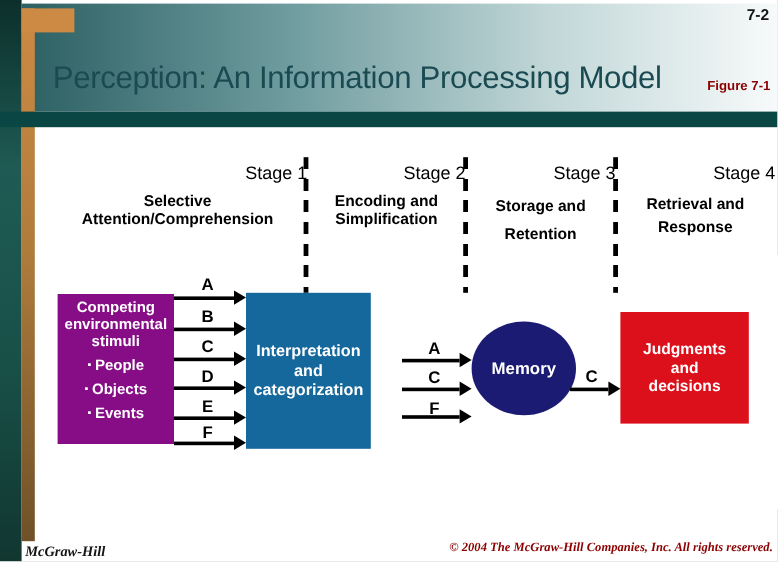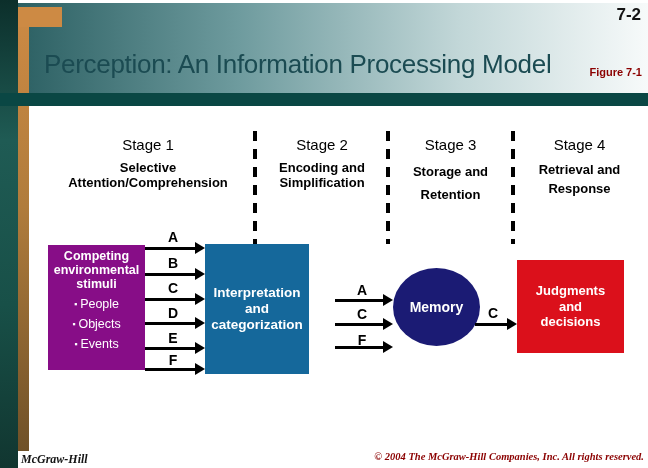--- a/index.html
+++ b/index.html
@@ -11,43 +11,43 @@
   .left-bar{position:absolute;left:0;top:0;width:18px;height:468px;
     background:linear-gradient(180deg,#0c2f2b 0%,#1f5b54 30%,#185048 65%,#113630 100%);z-index:1;}
   .header-band{position:absolute;left:18px;top:3px;width:630px;height:90px;
     background:linear-gradient(90deg,#2c6063 0%,#6e9b9e 35%,#c2d7d8 70%,#f7fafa 100%);z-index:2;}
   .orange-strip{position:absolute;left:18px;top:7px;width:11px;height:444px;
     background:linear-gradient(180deg,#cd8a44 0%,#b07c3c 45%,#6f5128 100%);z-index:3;}
   .orange-square{position:absolute;left:18px;top:7px;width:44px;height:20px;background:#cd8a44;z-index:3;}
   .header-rule{position:absolute;left:0;top:93px;width:648px;height:13px;background:#0a4744;z-index:4;}
   .slide-title{position:absolute;left:44px;top:49px;z-index:5;font-size:26px;letter-spacing:-0.3px;
     color:#1b4b52;white-space:nowrap;}
-  .slide-num{position:absolute;right:7px;top:5px;z-index:5;font-size:17px;font-weight:bold;color:#141414;}
+  .slide-num{position:absolute;right:7px;top:5px;z-index:5;font-size:13px;font-weight:bold;color:#141414;}
   .figure-label{position:absolute;right:6px;top:26px;z-index:5;font-size:11px;font-weight:bold;color:#8b0000;margin-top:40px;}
   
   .stage{position:absolute;top:136px;text-align:center;z-index:5;}
-  .stage .stage-label{font-size:15px;color:#000;}
+  .stage .stage-label{font-size:15px;color:#000;text-align:right;}
   .stage .stage-sub{margin-top:8px;font-size:13px;font-weight:bold;color:#000;
     white-space:pre-line;line-height:1.15;}
   .stage1{left:40px;width:216px;}
   .stage2{left:256px;width:132px;}
   .stage3{left:388px;width:125px;}
   .stage3 .stage-sub{line-height:1.75;}
   .stage4{left:513px;width:133px;}
   .stage4 .stage-sub{line-height:1.45;}
   .vdash{position:absolute;top:131px;width:4px;height:113px;z-index:4;
     background:repeating-linear-gradient(180deg,#000 0 10px,transparent 10px 18px);}
   .vdash1{left:253px;} .vdash2{left:386px;} .vdash3{left:511px;}
   
   .box{position:absolute;color:#fff;z-index:6;}
   .stimuli-box{left:48px;top:245px;width:97px;height:125px;background:#870d87;
     text-align:center;padding-top:4px;box-sizing:border-box;}
   .stimuli-title{font-size:12.5px;font-weight:bold;white-space:pre-line;line-height:1.12;}
   .stimuli-bullets{margin-top:3px;}
-  .bullet-row{line-height:20px;font-size:12.5px;font-weight:normal;}
+  .bullet-row{line-height:20px;font-size:12.5px;font-weight:bold;}
   .bullet-glyph{font-size:9px;vertical-align:1px;margin-right:3px;}
   .interp-box{left:205px;top:244px;width:104px;height:130px;background:#15689b;
     display:flex;align-items:center;justify-content:center;text-align:center;}
   .interp-label{font-size:13.5px;font-weight:bold;white-space:pre-line;line-height:1.2;}
   .memory-ellipse{left:393px;top:268px;width:87px;height:78px;background:#1b1b74;border-radius:50%;
     display:flex;align-items:center;justify-content:center;}
   .memory-label{font-size:14px;font-weight:bold;}
   .judgments-box{left:517px;top:260px;width:107px;height:93px;background:#db101b;
     display:flex;align-items:center;justify-content:center;text-align:center;}
   .judgments-label{font-size:13px;font-weight:bold;white-space:pre-line;line-height:1.2;}

